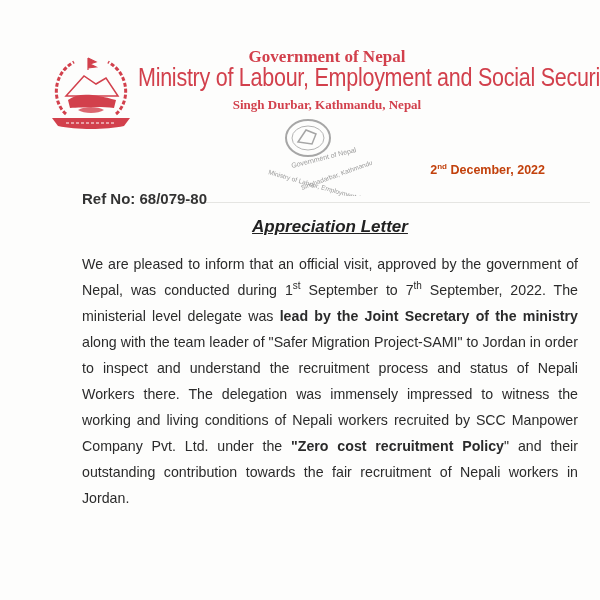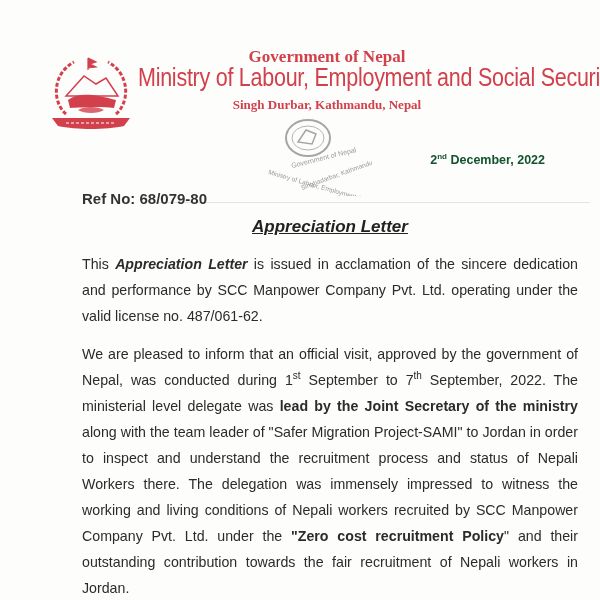--- a/index.html
+++ b/index.html
@@ -21,21 +21,21 @@
     font-family: "Liberation Sans", sans-serif; font-size: 25px; color: #d2404c;
     transform: scaleX(0.86); transform-origin: left top; letter-spacing: -0.3px;
   }
   .hdr-addr {
     position: absolute; left: 0; width: 100%; top: 97px; text-align: center;
     padding-left: 54px; box-sizing: border-box;
     font-family: "Liberation Serif", serif; font-weight: bold; font-size: 13px; color: #d2404c;
   }
   .stamp { position: absolute; left: 262px; top: 112px; width: 110px; height: 84px; opacity: 0.75; }
   .date {
-    position: absolute; right: 55px; top: 152px; font-size: 12.5px; font-weight: bold; color: #14532d;
+    position: absolute; right: 55px; top: 162px; font-size: 12.5px; font-weight: bold; color: #c2410c;
   }
   .date sup { font-size: 8px; }
   .ref { position: absolute; left: 82px; top: 190px; font-size: 15px; font-weight: bold; color: #333; }
   .title {
     position: absolute; left: 0; width: 100%; top: 217px; text-align: center;
     font-size: 17px; font-weight: bold; font-style: italic; text-decoration: underline;
     color: #222; padding-left: 60px; box-sizing: border-box;
   }
   .body {
     position: absolute; left: 82px; width: 496px; top: 251px;
@@ -75,16 +75,15 @@
 </svg>
 
 <div class="date"><span>2</span><sup>nd</sup><span> December, 2022</span></div>
 
 <div class="scan-line"></div>
 <div class="ref">Ref No: 68/079-80</div>
 
 <div class="title">Appreciation Letter</div>
 
 <div class="body">
-  <p><span>This </span><b><i>Appreciation Letter</i></b><span> is issued in acclamation of the sincere dedication and performance by SCC Manpower Company Pvt. Ltd. operating under the valid license no. 487/061-62.</span></p>
   <p><span>We are pleased to inform that an official visit, approved by the government of Nepal, was conducted during 1</span><sup>st</sup><span> September to 7</span><sup>th</sup><span> September, 2022. The ministerial level delegate was </span><b>lead by the Joint Secretary of the ministry</b><span> along with the team leader of "Safer Migration Project-SAMI" to Jordan in order to inspect and understand the recruitment process and status of Nepali Workers there. The delegation was immensely impressed to witness the working and living conditions of Nepali workers recruited by SCC Manpower Company Pvt. Ltd. under the </span><b>"Zero cost recruitment Policy</b><span>" and their outstanding contribution towards the fair recruitment of Nepali workers in Jordan.</span></p>
 
 </div>
 
 </body></html>

